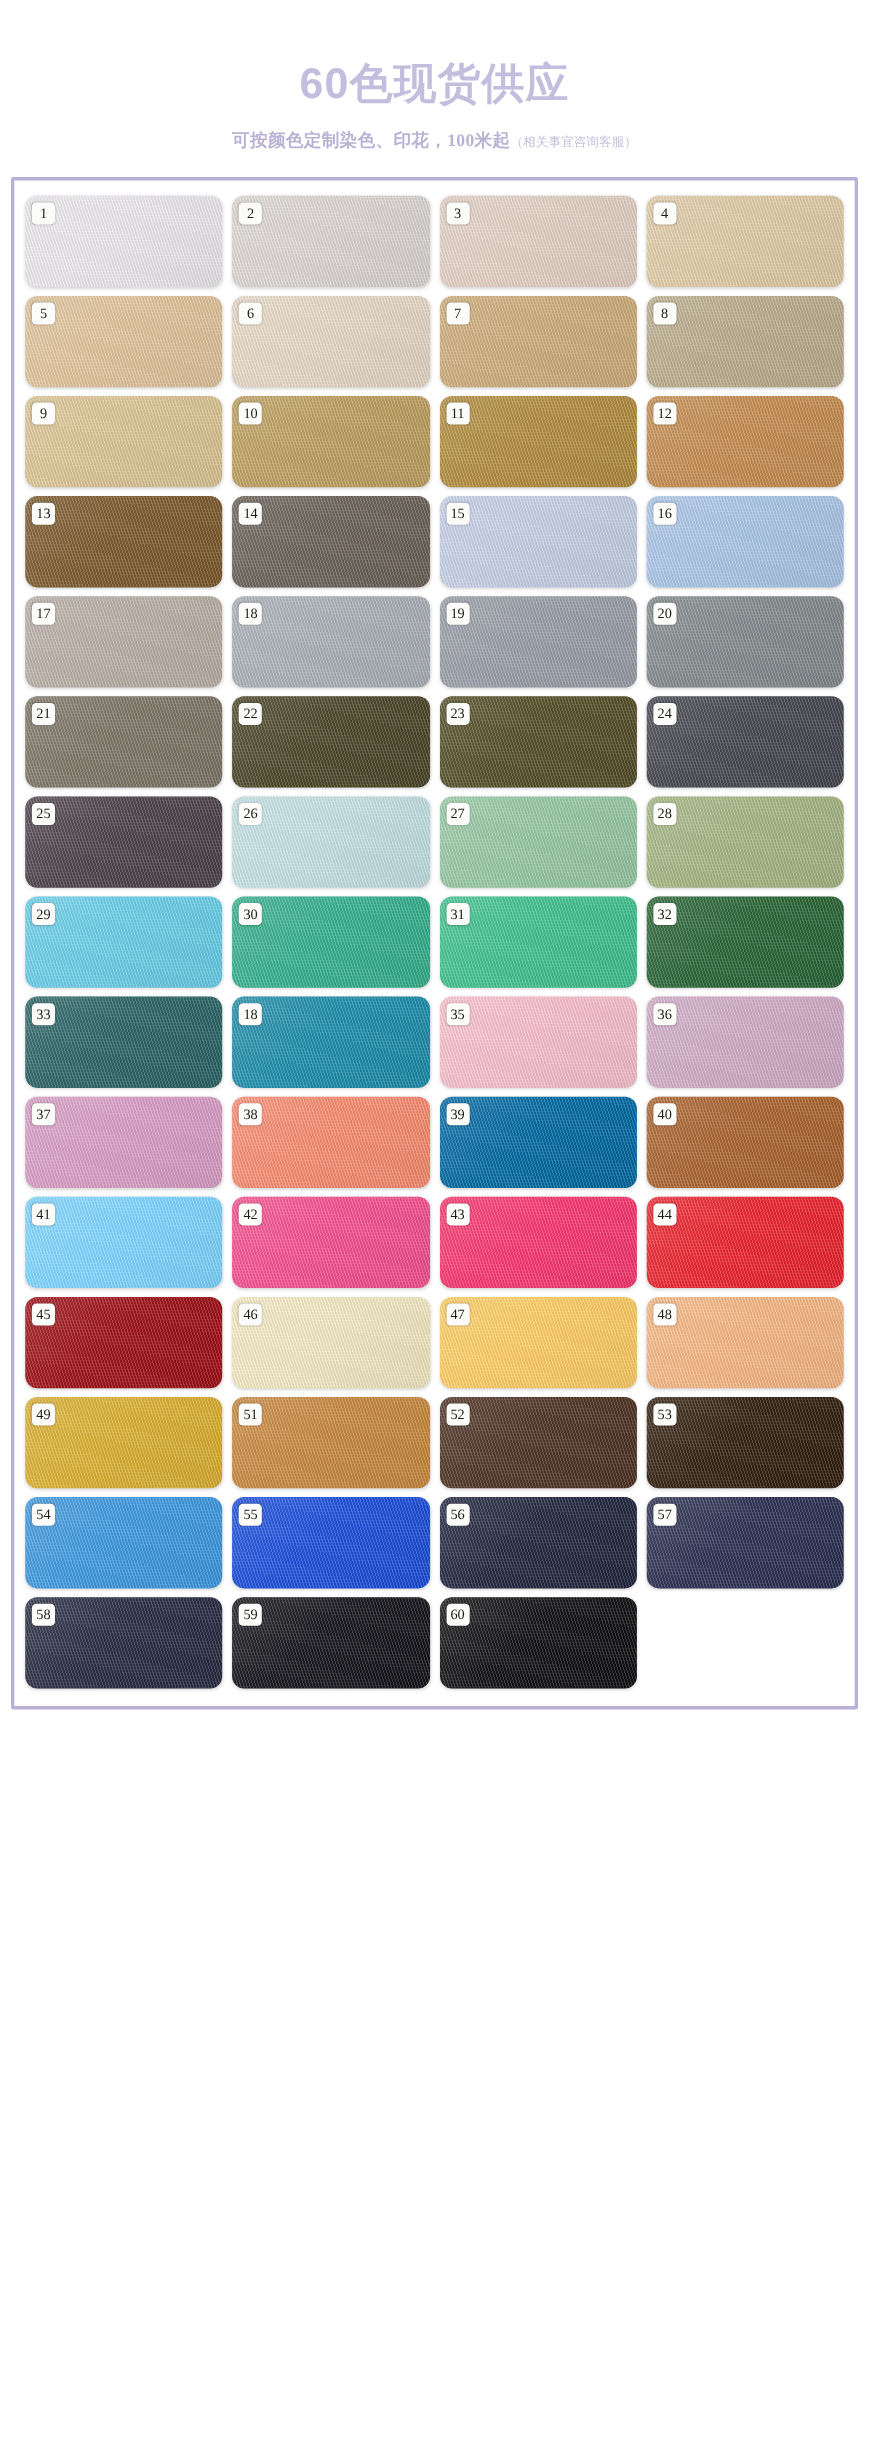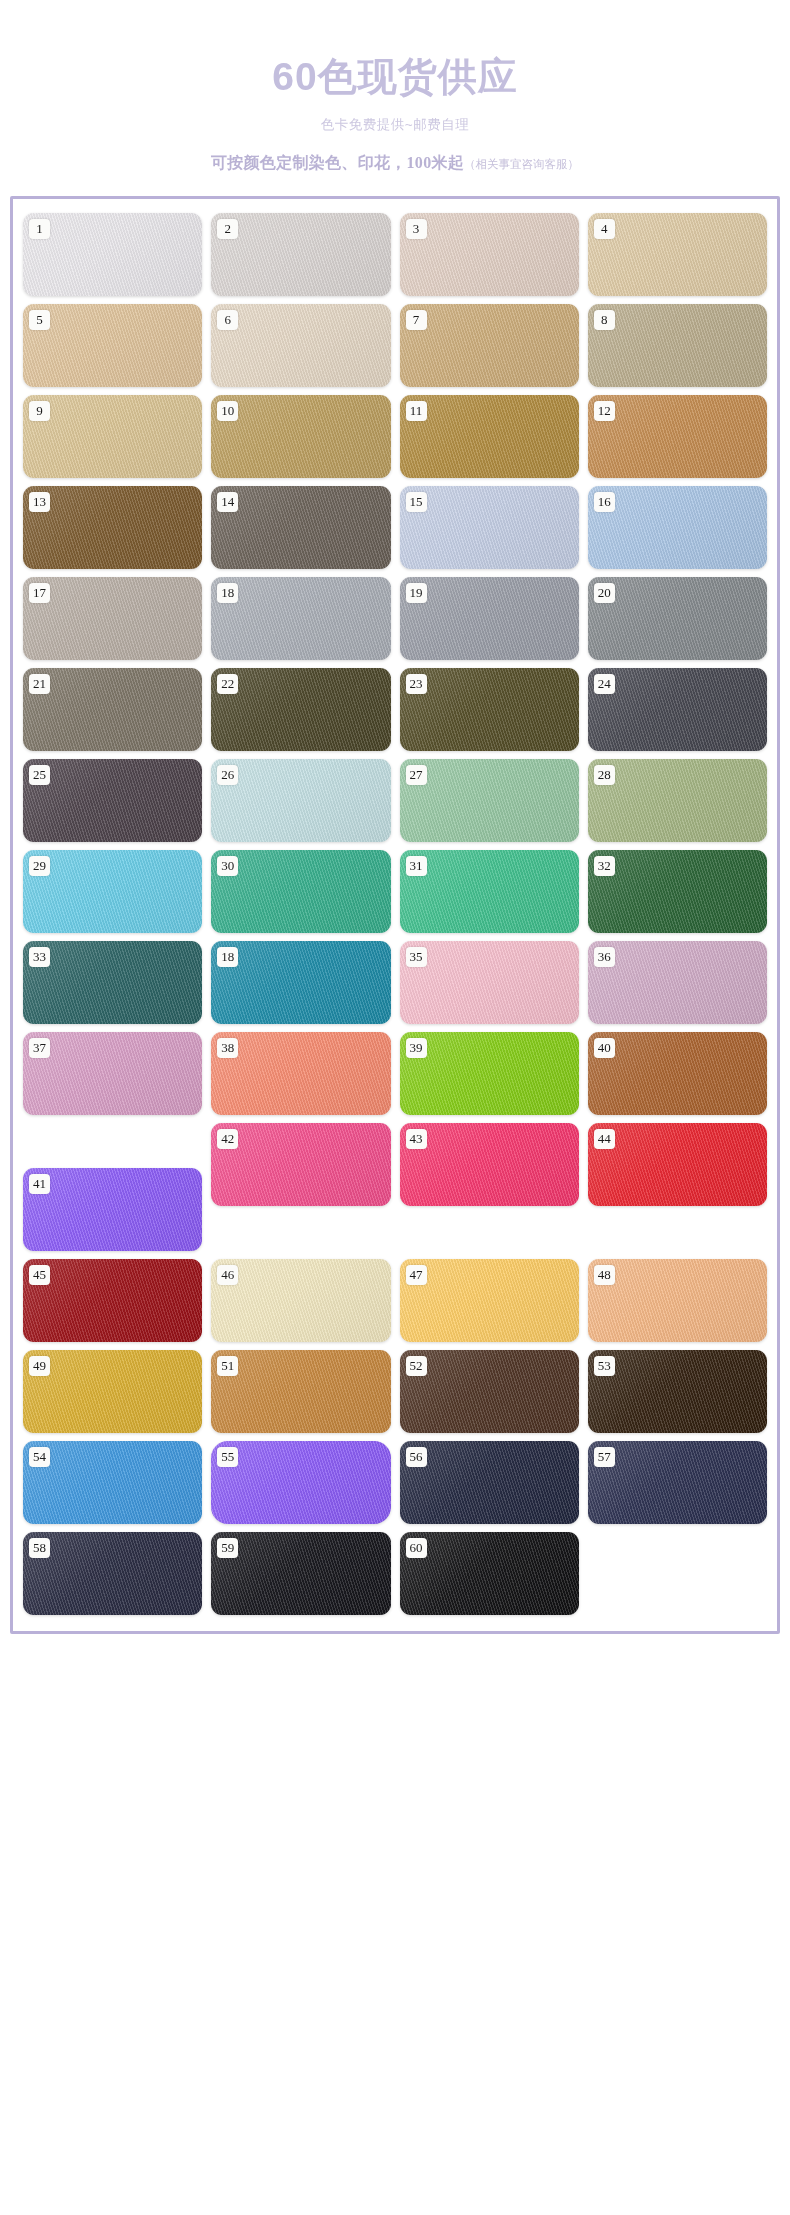--- a/index.html
+++ b/index.html
@@ -128,21 +128,20 @@
     box-shadow: 0 0 2px rgba(0,0,0,0.22);
   }
 </style>
 </head>
 <body>
 
 <div class="page">
 
   <div class="header">
     <div class="header-title">60色现货供应</div>
-    <div class="header-sub">色卡免费提供~邮费自理</div>
     <div class="header-desc">
       <span>可按颜色定制染色、印花，100米起</span><span class="note">（相关事宜咨询客服）</span>
     </div>
   </div>
 
   <div class="swatch-frame">
     <div class="swatch-grid">
         <div class="swatch" style="background: rgb(232, 230, 234);">
           <div class="swatch-badge">1</div>
         </div>
@@ -250,27 +249,27 @@
         </div>
         <div class="swatch" style="background: rgb(206, 170, 197);">
           <div class="swatch-badge">36</div>
         </div>
         <div class="swatch" style="background: rgb(214, 157, 196);">
           <div class="swatch-badge">37</div>
         </div>
         <div class="swatch" style="background: rgb(245, 138, 111);">
           <div class="swatch-badge">38</div>
         </div>
-        <div class="swatch" style="background: #84cc16; padding-left: 25px;">
+        <div class="swatch" style="background: #0369a1; padding-left: 25px;">
           <div class="swatch-badge">39</div>
         </div>
         <div class="swatch" style="background: rgb(169, 98, 46);">
           <div class="swatch-badge">40</div>
         </div>
-        <div class="swatch" style="background: #8b5cf6; margin-top: 45px;">
+        <div class="swatch" style="background: #7dd3fc;">
           <div class="swatch-badge">41</div>
         </div>
         <div class="swatch" style="background: rgb(242, 79, 141);">
           <div class="swatch-badge">42</div>
         </div>
         <div class="swatch" style="background: rgb(245, 55, 110);">
           <div class="swatch-badge">43</div>
         </div>
         <div class="swatch" style="background: rgb(232, 36, 47);">
           <div class="swatch-badge">44</div>
@@ -295,21 +294,21 @@
         </div>
         <div class="swatch" style="background: rgb(78, 51, 36);">
           <div class="swatch-badge">52</div>
         </div>
         <div class="swatch" style="background: rgb(50, 32, 15);">
           <div class="swatch-badge">53</div>
         </div>
         <div class="swatch" style="background: rgb(62, 151, 221);">
           <div class="swatch-badge">54</div>
         </div>
-        <div class="swatch" style="background: #8b5cf6; border-radius: 17px;">
+        <div class="swatch" style="background: #1d4ed8;">
           <div class="swatch-badge">55</div>
         </div>
         <div class="swatch" style="background: rgb(34, 39, 63);">
           <div class="swatch-badge">56</div>
         </div>
         <div class="swatch" style="background: rgb(43, 48, 80);">
           <div class="swatch-badge">57</div>
         </div>
         <div class="swatch" style="background: rgb(41, 43, 66);">
           <div class="swatch-badge">58</div>

